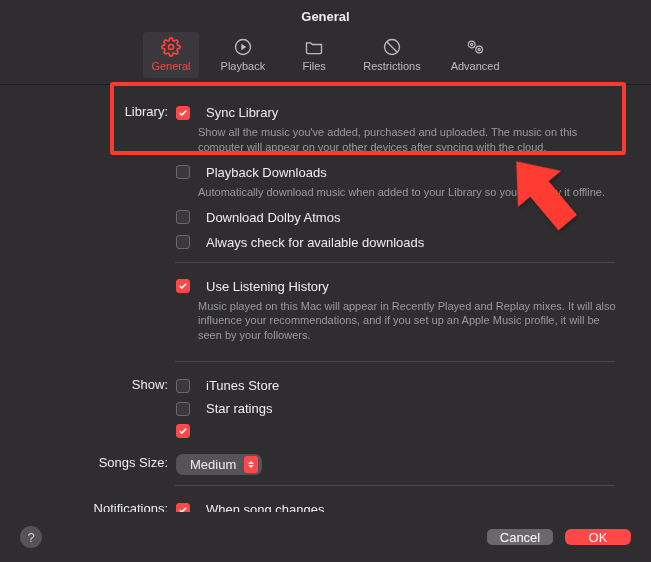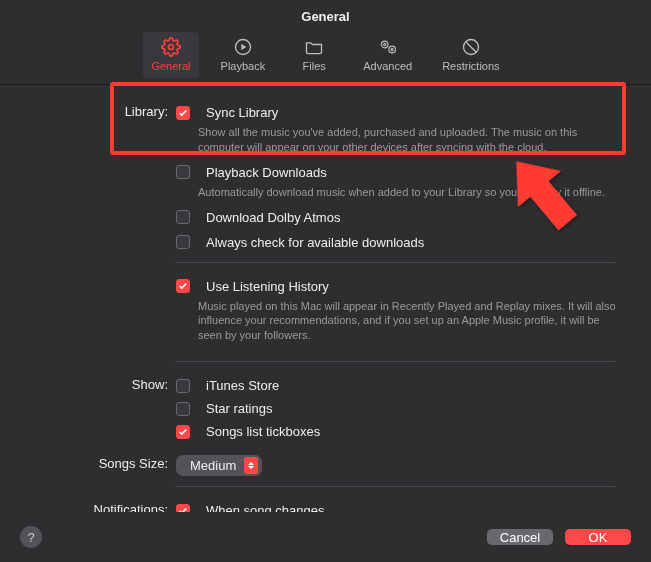--- a/index.html
+++ b/index.html
@@ -116,21 +116,21 @@
     display: flex; align-items: center; justify-content: center;
     font-size: 13px; cursor: pointer;
   }
   .btns { margin-left: auto; display: flex; gap: 12px; }
   .btn {
     min-width: 66px; height: 16px; border-radius: 5px;
     display: flex; align-items: center; justify-content: center;
     font-size: 13px; cursor: pointer;
   }
   .btn.cancel { background: #6a686c; color: #fff; }
-  .btn.ok { background: #ff4847; color: #fff; }
+  .btn.ok { background: #ff4847; color: #fff; border-radius: 6px; }
   .highlight {
     position: absolute;
     left: 110px; top: 82px;
     width: 516px; height: 73px;
     border: 4px solid #ff3b30;
     border-radius: 3px;
     pointer-events: none;
   }
   .arrow-annot {
     position: absolute;
@@ -165,38 +165,38 @@
   <div class="tb-item">
     <span class="ic">
       <svg width="20" height="20" viewBox="0 0 24 24" fill="none" stroke="currentColor" stroke-width="1.6">
           <path d="M3 7h5l2 2h11v9a2 2 0 0 1-2 2H5a2 2 0 0 1-2-2V7z"></path>
         </svg>
     </span>
     <span class="lbl">Files</span>
   </div>
   <div class="tb-item">
     <span class="ic">
+      <svg width="20" height="20" viewBox="0 0 24 24" fill="none" stroke="currentColor" stroke-width="1.6">
+          <circle cx="12" cy="12" r="9"></circle>
+          <line x1="6" y1="6" x2="18" y2="18"></line>
+        </svg>
+    </span>
+    <span class="lbl">Restrictions</span>
+  </div>
+  <div class="tb-item">
+    <span class="ic">
       <svg width="22" height="20" viewBox="0 0 24 24" fill="none" stroke="currentColor" stroke-width="1.4">
           <circle cx="8" cy="9" r="4"></circle>
           <circle cx="8" cy="9" r="1.3"></circle>
           <circle cx="17" cy="15" r="4"></circle>
           <circle cx="17" cy="15" r="1.3"></circle>
         </svg>
     </span>
     <span class="lbl">Advanced</span>
   </div>
-  <div class="tb-item">
-    <span class="ic">
-      <svg width="20" height="20" viewBox="0 0 24 24" fill="none" stroke="currentColor" stroke-width="1.6">
-          <circle cx="12" cy="12" r="9"></circle>
-          <line x1="6" y1="6" x2="18" y2="18"></line>
-        </svg>
-    </span>
-    <span class="lbl">Restrictions</span>
-  </div>
 </div>
 <hr class="sep">
 
 <div class="content">
 
   <div class="row">
     <div class="lblcol">Library:</div>
     <div class="ctl">
       <div class="cb-line">
         <span class="cb checked">
@@ -267,21 +267,20 @@
         </span>
         <span class="cb-label">Star ratings</span>
       </div>
       <div style="height:4px"></div>
       <div class="cb-line">
         <span class="cb checked">
           <svg width="10" height="10" viewBox="0 0 12 12">
               <path d="M2 6l2.5 2.5L10 3" stroke="#fff" stroke-width="2" fill="none"></path>
             </svg>
         </span>
-        <span class="cb-label">Songs list tickboxes</span>
       </div>
     </div>
   </div>
 
   <div class="row" style="padding-top:10px">
     <div class="lblcol">Songs Size:</div>
     <div class="ctl">
       <span class="select">
         <span>Medium</span>
         <span class="arrows">

